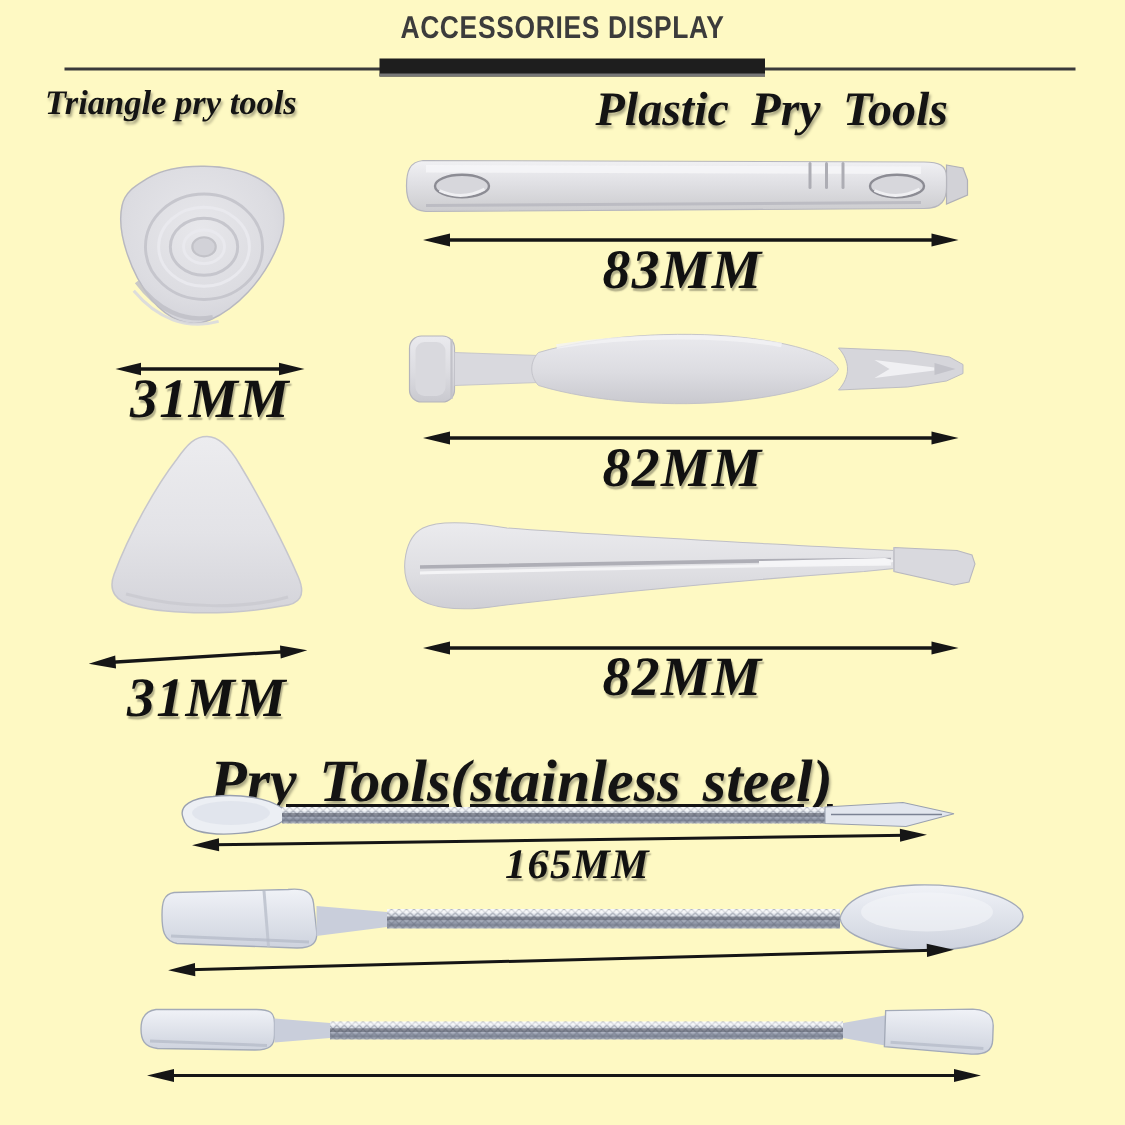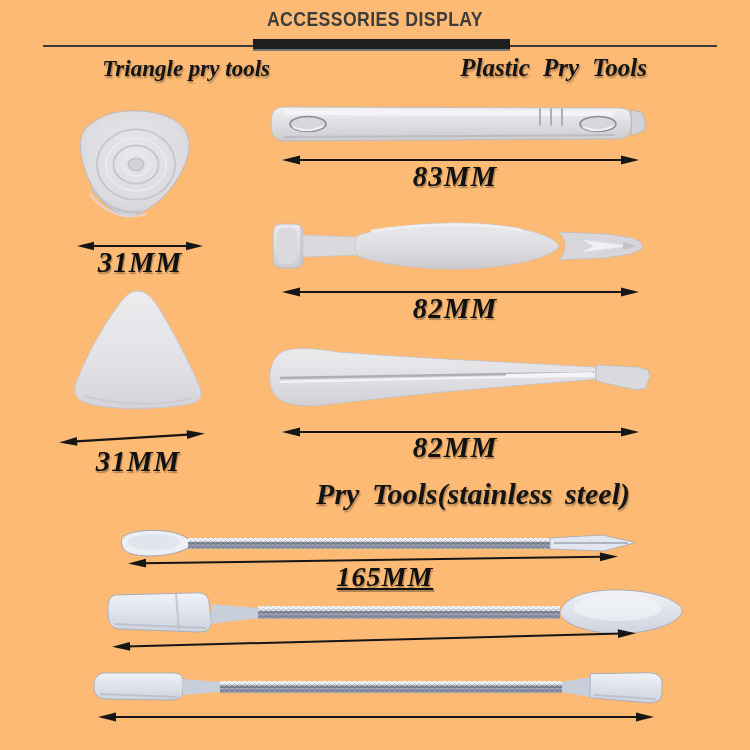--- a/index.html
+++ b/index.html
@@ -1,41 +1,41 @@
 <!DOCTYPE html>
 <html><head>
 <meta charset="utf-8">
 <style>
   html,body{margin:0;padding:0;background:#ffffff;}
   .board{
-    position:relative;width:750px;height:750px;background:#fdba74;overflow:hidden;
+    position:relative;width:750px;height:750px;background:#fef9c3;overflow:hidden;
     font-family:"Liberation Serif", serif;
   }
   .abs{position:absolute;}
   .title{
     top:7px;left:0;width:750px;text-align:center;
     font-family:"Liberation Sans", sans-serif;
     font-size:21px;font-weight:700;color:#3c3c3c;letter-spacing:.5px;
     transform:scaleX(.84);transform-origin:50% 50%;
   }
   .rule-line{top:45px;left:43px;width:674px;height:2px;background:#3a3a3a;}
   .rule-bar{top:39px;left:253px;width:257px;height:10px;background:#1e1e1e;border-bottom:2px solid #777;}
   .heading{
     font-style:italic;font-weight:700;color:#141414;
-    text-shadow:1px 2px 2px rgba(0,0,0,.35);text-align:right;
+    text-shadow:1px 2px 2px rgba(0,0,0,.35);text-align:left;
   }
   .h-triangle{top:56px;left:30px;width:240px;font-size:23px;}
-  .h-plastic{top:54px;left:397px;width:250px;font-size:25px;word-spacing:7px;}
-  .h-steel{top:477px;left:140px;width:490px;font-size:30px;word-spacing:5px;}
+  .h-plastic{top:54px;left:397px;width:250px;font-size:32px;word-spacing:7px;}
+  .h-steel{top:497px;left:140px;width:490px;font-size:40px;word-spacing:5px;text-decoration:underline;}
   .mm{
     font-style:italic;font-weight:700;color:#111;text-align:center;
     text-shadow:1px 2px 1px rgba(0,0,0,.3);letter-spacing:1px;line-height:1;
   }
-  .mm-lg{font-size:29px;}
-  .mm-md{font-size:28px;text-decoration:underline;}
+  .mm-lg{font-size:37px;}
+  .mm-md{font-size:28px;}
   .arrow{display:block;}
 </style>
 </head>
 <body>
 
 <div class="board">
 
   <div class="abs title">ACCESSORIES DISPLAY</div>
   <div class="abs rule-line"></div>
   <div class="abs rule-bar"></div>

